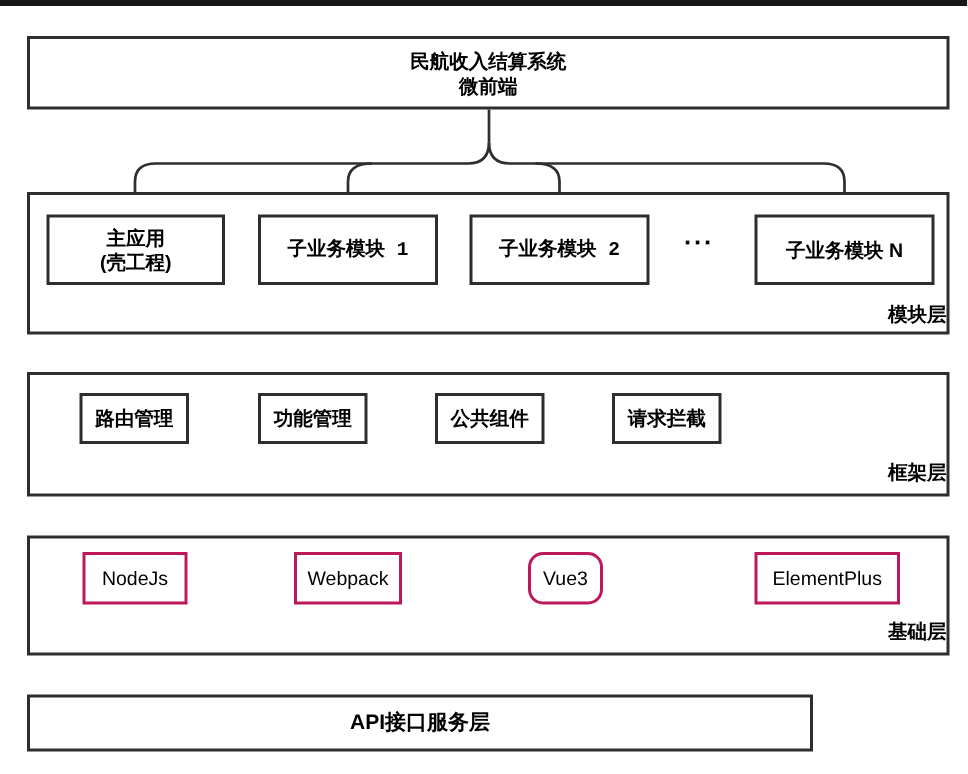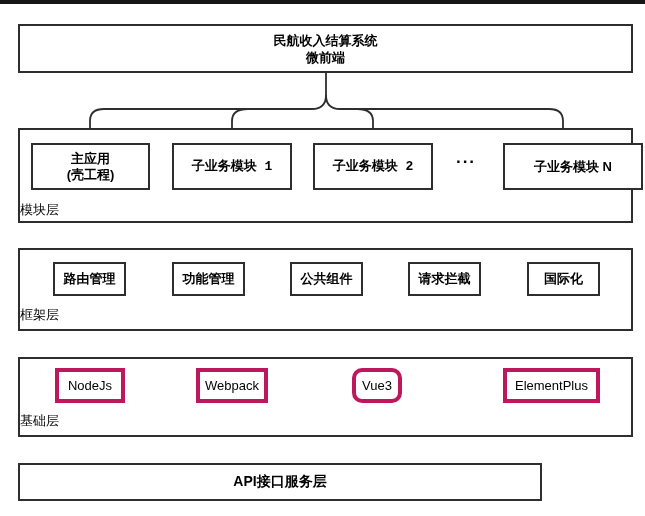--- a/index.html
+++ b/index.html
@@ -35,46 +35,46 @@
   .mbox{
     position:absolute;top:13px;height:47px;
     border:2px solid #2e2e2e;box-sizing:border-box;
     display:flex;flex-direction:column;align-items:center;justify-content:center;
     font-size:13px;font-weight:700;line-height:16px;text-align:center;
     background:#fff;
   }
   .mbox1{left:11px;width:119px;}
   .mbox2{left:152px;width:120px;font-family:Liberation Mono, monospace;}
   .mbox3{left:293px;width:120px;font-family:Liberation Mono, monospace;}
-  .mbox4{left:483px;width:140px;}
+  .mbox4{left:483px;width:120px;}
   .mdots{
     position:absolute;left:426px;top:22px;width:40px;height:24px;
     text-align:center;font-size:17px;font-weight:700;letter-spacing:1px;
   }
   .layer-label{
-    position:absolute;left:0;right:0;text-align:left;
-    font-size:13px;font-weight:400;
+    position:absolute;left:0;right:0;text-align:right;
+    font-size:13px;font-weight:700;
   }
   .module-layer .layer-label{top:71px;}
   
   .framework-layer{left:18px;top:248px;width:615px;height:83px;}
   .fbox{
     position:absolute;top:12px;height:34px;width:73px;
     border:2px solid #2e2e2e;box-sizing:border-box;
     display:flex;align-items:center;justify-content:center;
     font-size:13px;font-weight:700;background:#fff;
   }
   .fbox1{left:33px;} .fbox2{left:152px;} .fbox3{left:270px;}
   .fbox4{left:388px;} .fbox5{left:507px;}
   .framework-layer .layer-label{top:56px;}
   
   .base-layer{left:18px;top:357px;width:615px;height:80px;}
   .bbox{
     position:absolute;top:9px;height:35px;
-    border:4px solid #be185d;box-sizing:border-box;
+    border:2px solid #be185d;box-sizing:border-box;
     display:flex;align-items:center;justify-content:center;
     font-size:13px;font-weight:400;background:#fff;
   }
   .bbox1{left:35px;width:70px;}
   .bbox2{left:176px;width:72px;}
   .bbox3{left:332px;width:50px;border-radius:10px;}
   .bbox4{left:483px;width:97px;}
   .base-layer .layer-label{top:53px;}
   
   .api-layer{
@@ -136,23 +136,20 @@
     </div>
     <div class="fbox fbox2">
       <span>功能管理</span>
     </div>
     <div class="fbox fbox3">
       <span>公共组件</span>
     </div>
     <div class="fbox fbox4">
       <span>请求拦截</span>
     </div>
-    <div class="fbox fbox5">
-      <span>国际化</span>
-    </div>
     <div class="layer-label">框架层</div>
   </div>
 
   <div class="layer base-layer">
     <div class="bbox bbox1">
       <span>NodeJs</span>
     </div>
     <div class="bbox bbox2">
       <span>Webpack</span>
     </div>

